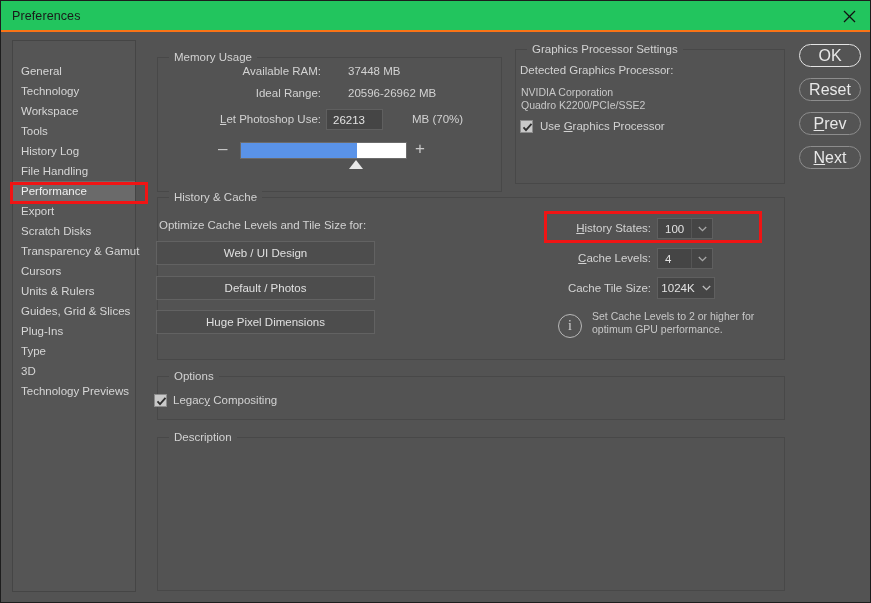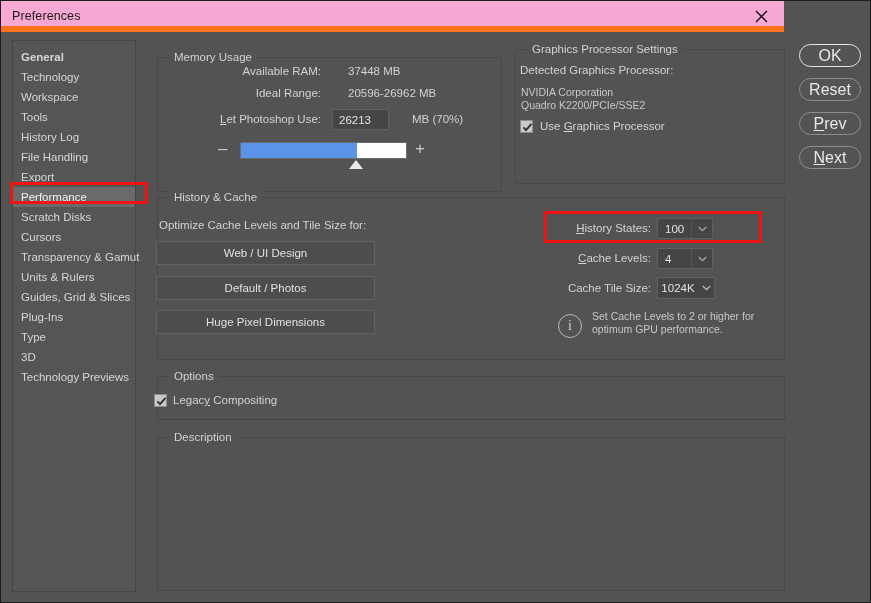--- a/index.html
+++ b/index.html
@@ -17,24 +17,24 @@
     background: #535353;
     overflow: hidden;
     box-sizing: border-box;
     border: 1px solid #1d1d1d;
   }
 
   
   .titlebar {
     position: absolute;
     left: 0; top: 0;
-    width: 783px;
+    width: 871px;
     height: 31px;
-    background: #f9a8d4;
-    border-bottom: 6px solid #f97316;
+    background: #22c55e;
+    border-bottom: 2px solid #f97316;
     box-sizing: border-box;
   }
   .titlebar-text {
     position: absolute;
     left: 11px;
     top: 8px;
     font-size: 12.5px;
     color: #1a1a1a;
     letter-spacing: 0.1px;
   }
@@ -63,21 +63,21 @@
   }
   .side-item {
     height: 20px;
     line-height: 20px;
     padding-left: 8px;
     font-size: 11.5px;
     color: #d6d6d6;
     white-space: nowrap;
     cursor: default;
   }
-  .side-item:first-child { margin-top: 6px; font-weight: bold; }
+  .side-item:first-child { margin-top: 20px; }
   .side-item.selected {
     background: #6a6a6a;
     color: #f0f0f0;
   }
 
   
   .group {
     position: absolute;
     border: 1px solid #484848;
     box-sizing: border-box;
@@ -121,21 +121,20 @@
   .textbox {
     position: absolute;
     background: #454545;
     border: 1px solid #5f5f5f;
     box-sizing: border-box;
     color: #e2e2e2;
     font-size: 11.5px;
     font-family: "Liberation Sans", sans-serif;
     padding: 0 6px;
     outline: none;
-    margin-left: 6px;
   }
 
   
   .slider-minus, .slider-plus {
     position: absolute;
     color: #c9c9c9;
     font-size: 17px;
     line-height: 1;
     cursor: pointer;
     user-select: none;
@@ -278,25 +277,25 @@
     </div>
   </div>
 
   <div class="sidebar">
     <div class="side-item">General</div>
     <div class="side-item">Technology</div>
     <div class="side-item">Workspace</div>
     <div class="side-item">Tools</div>
     <div class="side-item">History Log</div>
     <div class="side-item">File Handling</div>
+    <div class="side-item selected">Performance</div>
     <div class="side-item">Export</div>
-    <div class="side-item selected">Performance</div>
     <div class="side-item">Scratch Disks</div>
+    <div class="side-item">Transparency &amp; Gamut</div>
     <div class="side-item">Cursors</div>
-    <div class="side-item">Transparency &amp; Gamut</div>
     <div class="side-item">Units &amp; Rulers</div>
     <div class="side-item">Guides, Grid &amp; Slices</div>
     <div class="side-item">Plug-Ins</div>
     <div class="side-item">Type</div>
     <div class="side-item">3D</div>
     <div class="side-item">Technology Previews</div>
   </div>
 
   <div class="group" style="left:156px; top:48px; width:345px; height:135px;margin-top:8px;">
     <div class="group-title">Memory Usage</div>

